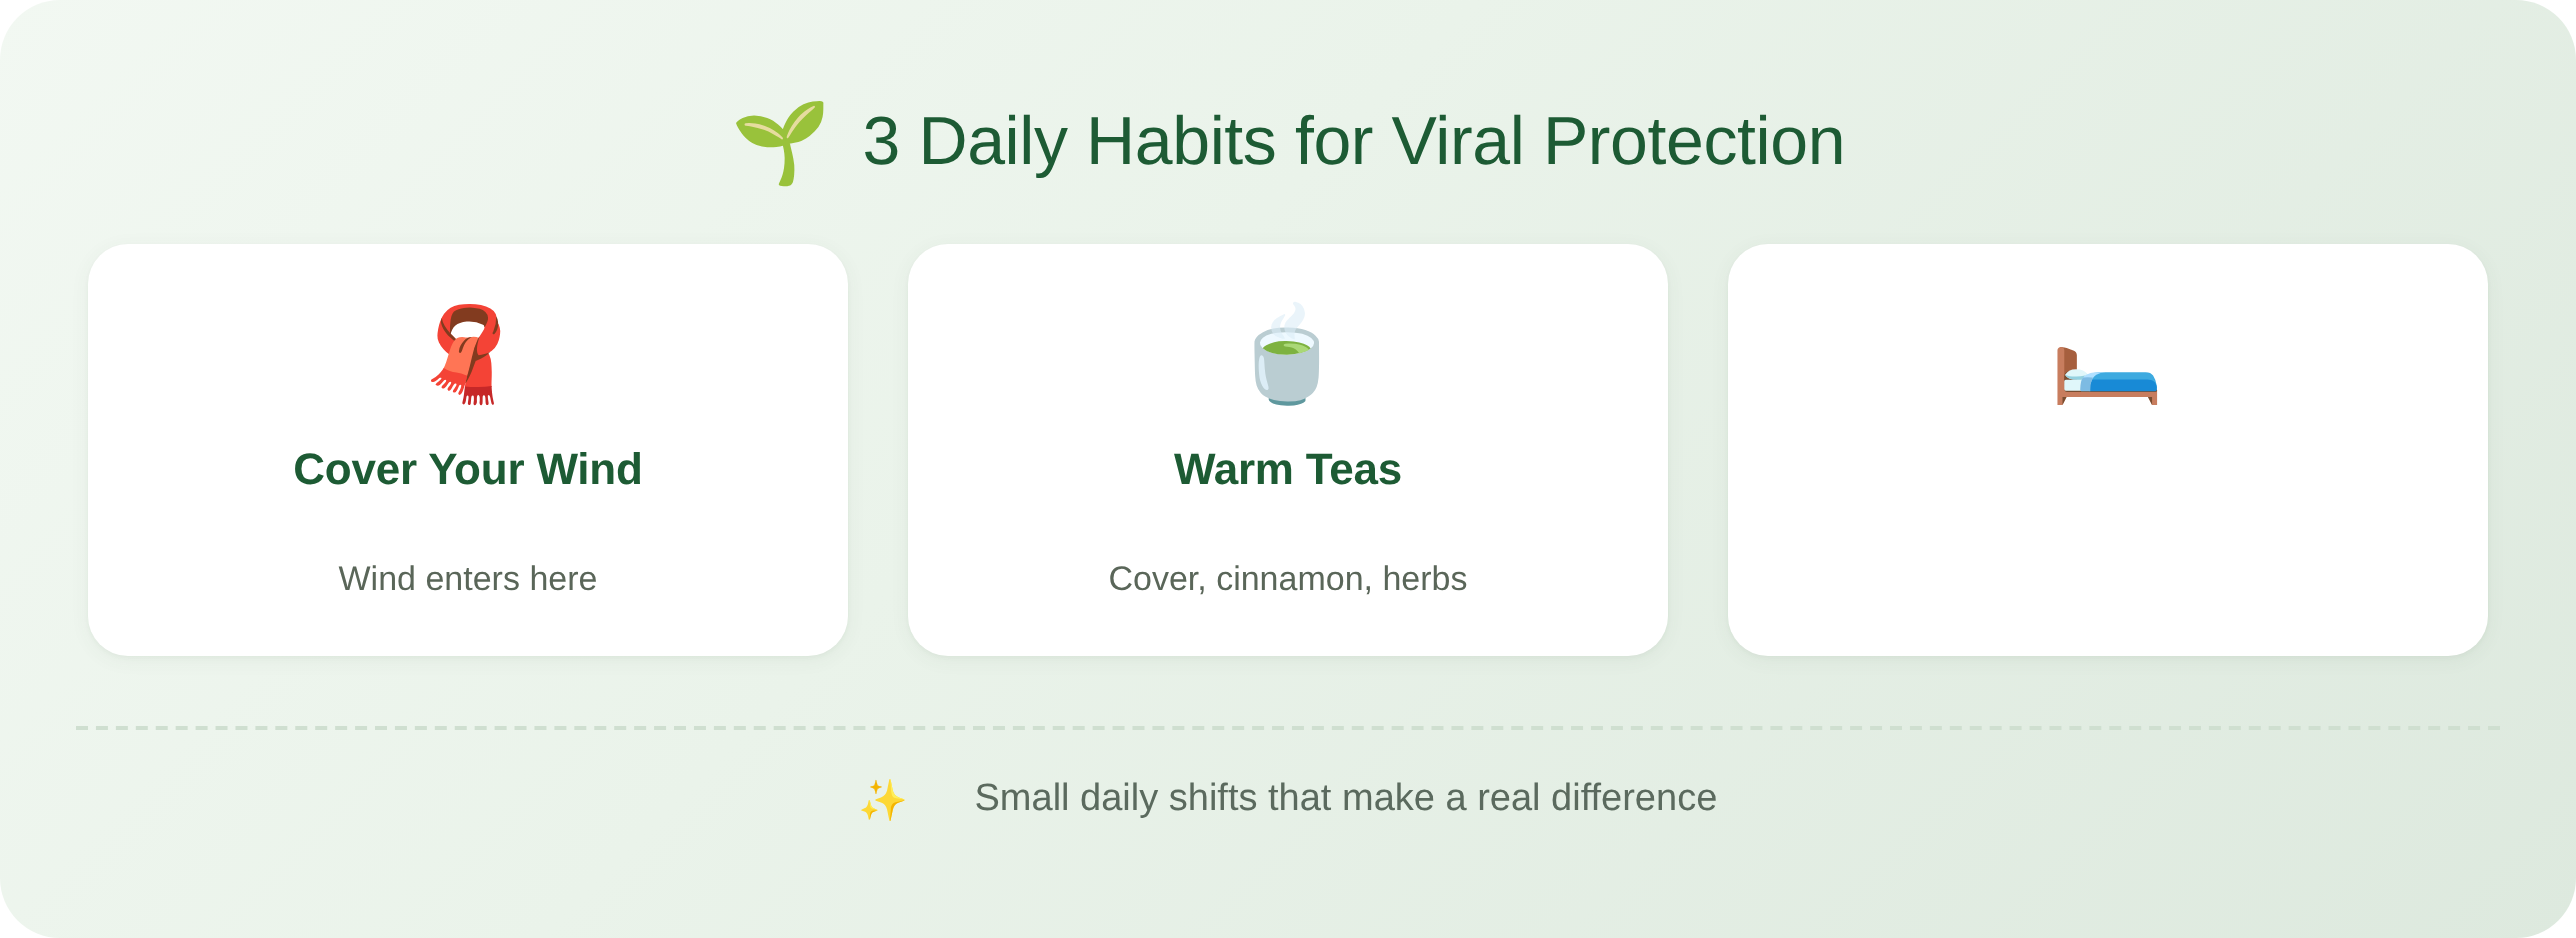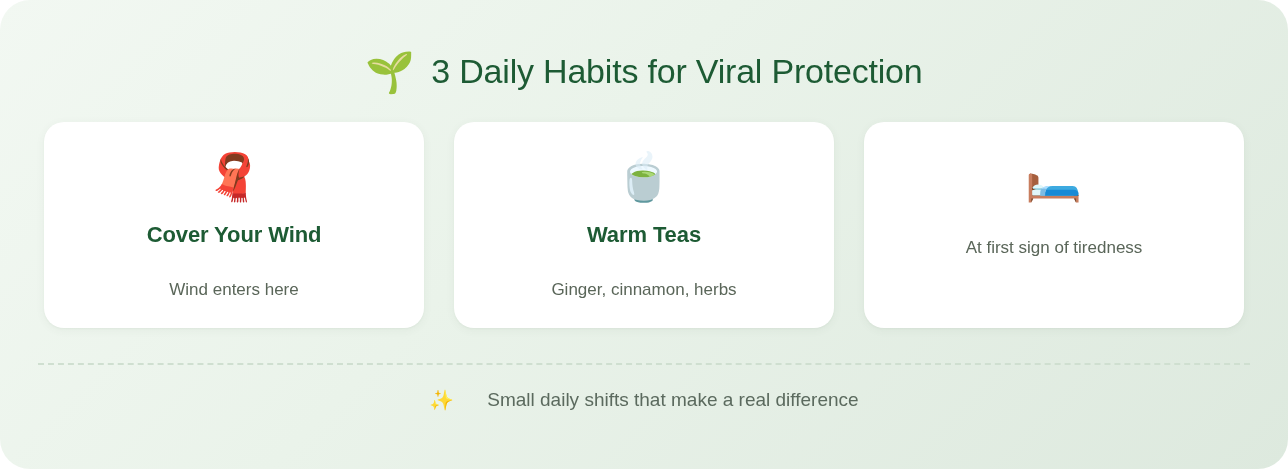--- a/index.html
+++ b/index.html
@@ -146,26 +146,25 @@
 
       <div class="card">
         <span class="card-emoji">🧣</span>
         <span class="card-title">Cover Your Wind</span>
         <span class="card-subtitle">Wind enters here</span>
       </div>
 
       <div class="card">
         <span class="card-emoji">🍵</span>
         <span class="card-title">Warm Teas</span>
-        <span class="card-subtitle">Ginger, cinnamon, herbs</span>
+        <span class="card-subtitle">Cover, cinnamon, herbs</span>
       </div>
 
       <div class="card">
         <span class="card-emoji">🛏️</span>
-        <span class="card-subtitle">At first sign of tiredness</span>
       </div>
 
     </div>
 
     <div class="divider"></div>
 
     <div class="footer">
       <span class="footer-emoji">✨</span>
       <span class="footer-text">Small daily shifts that make a real difference</span>
     </div>

